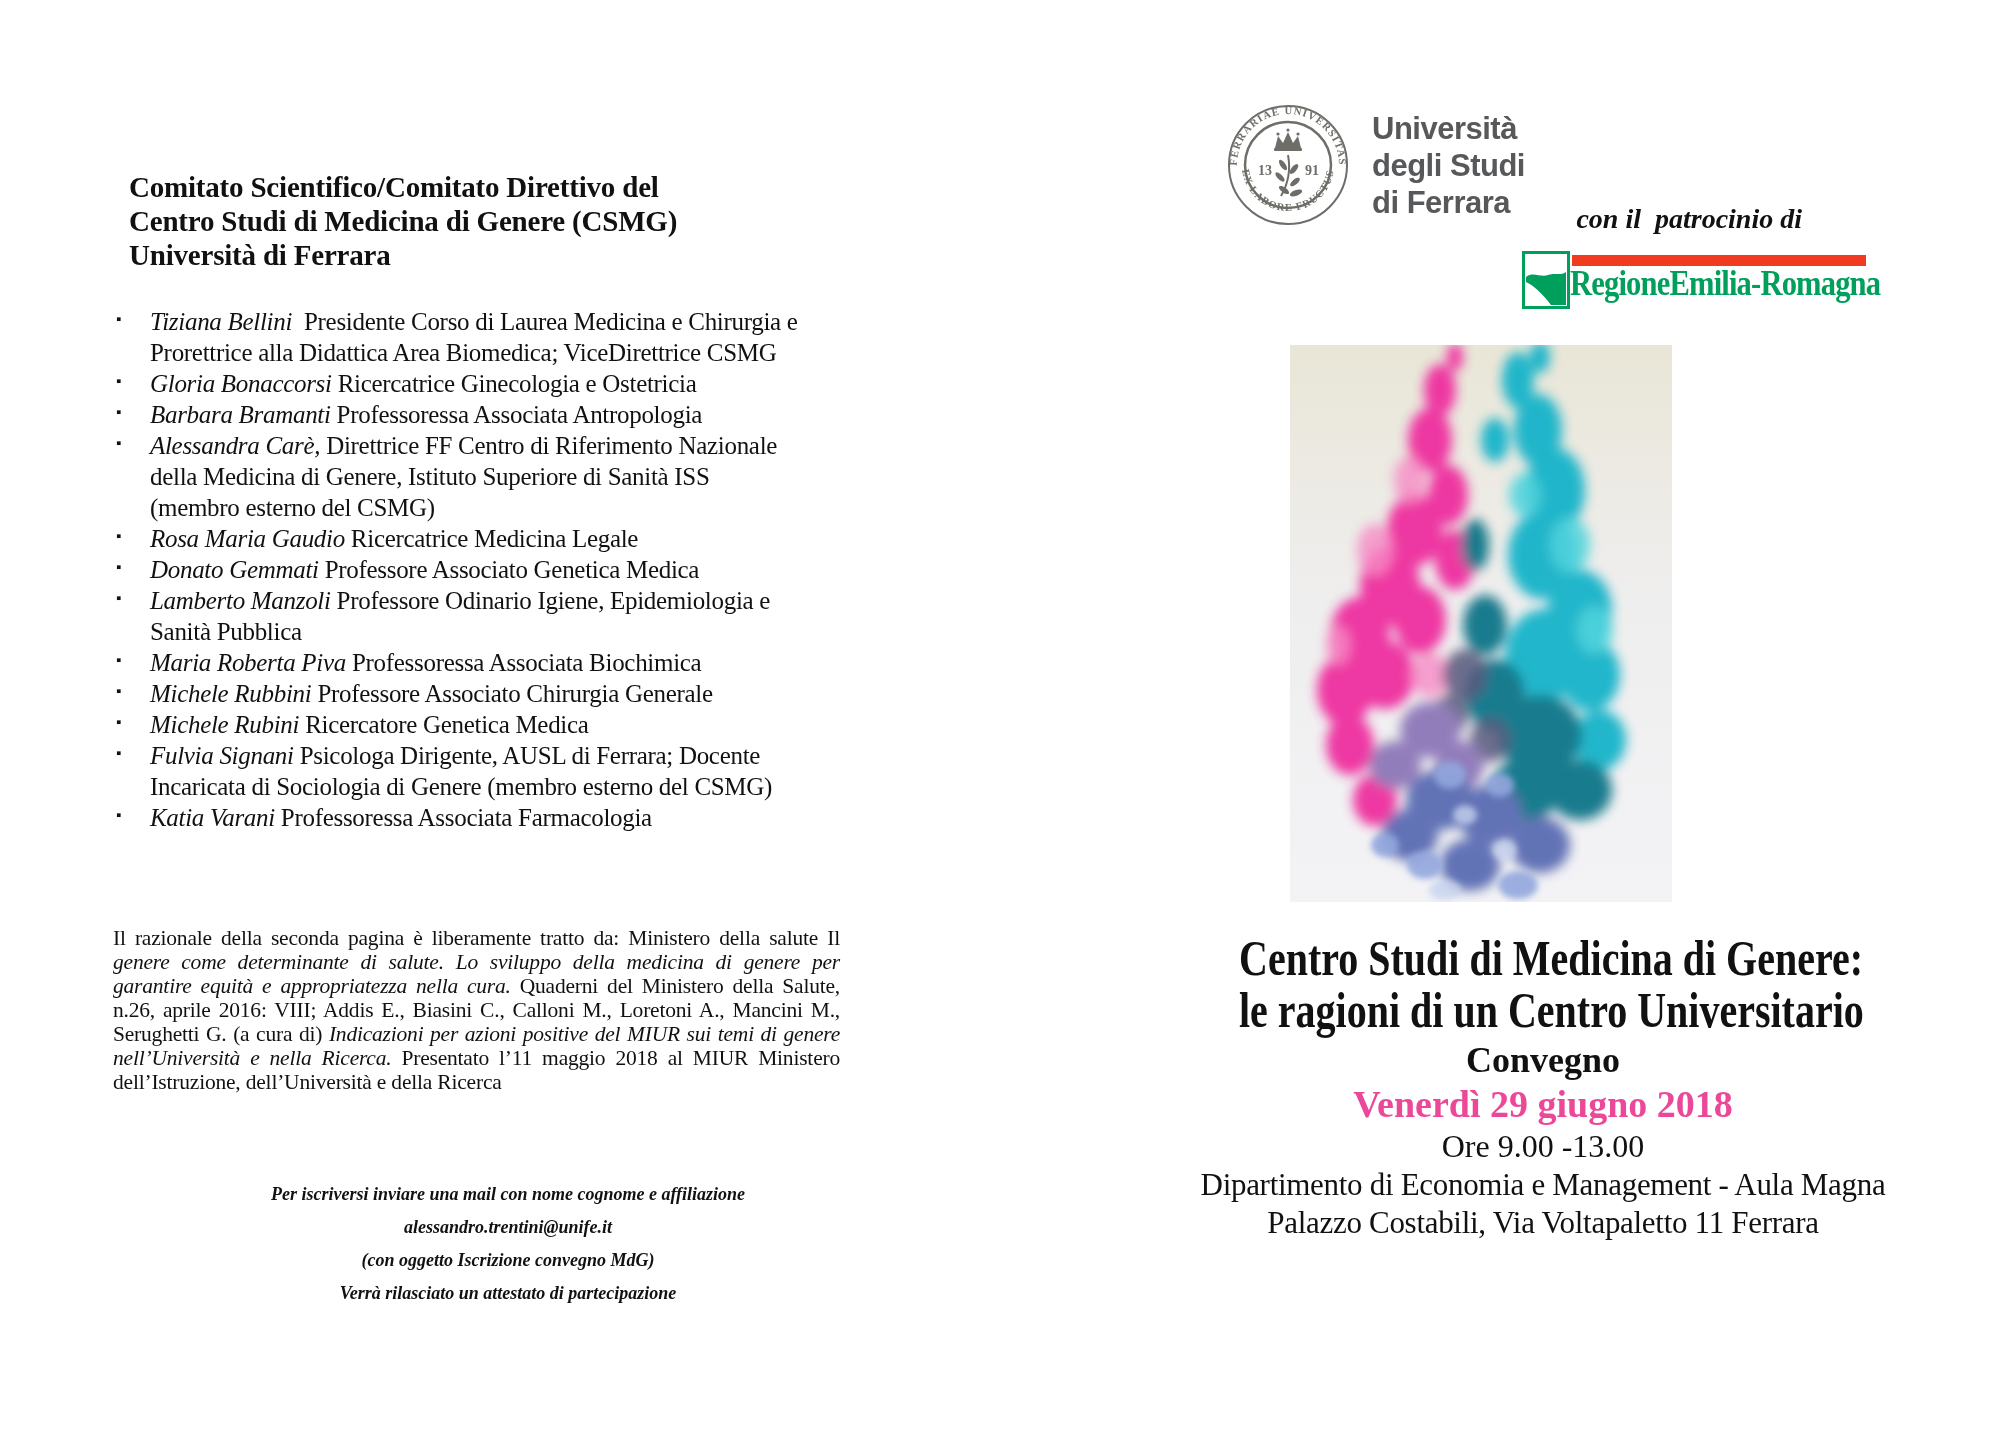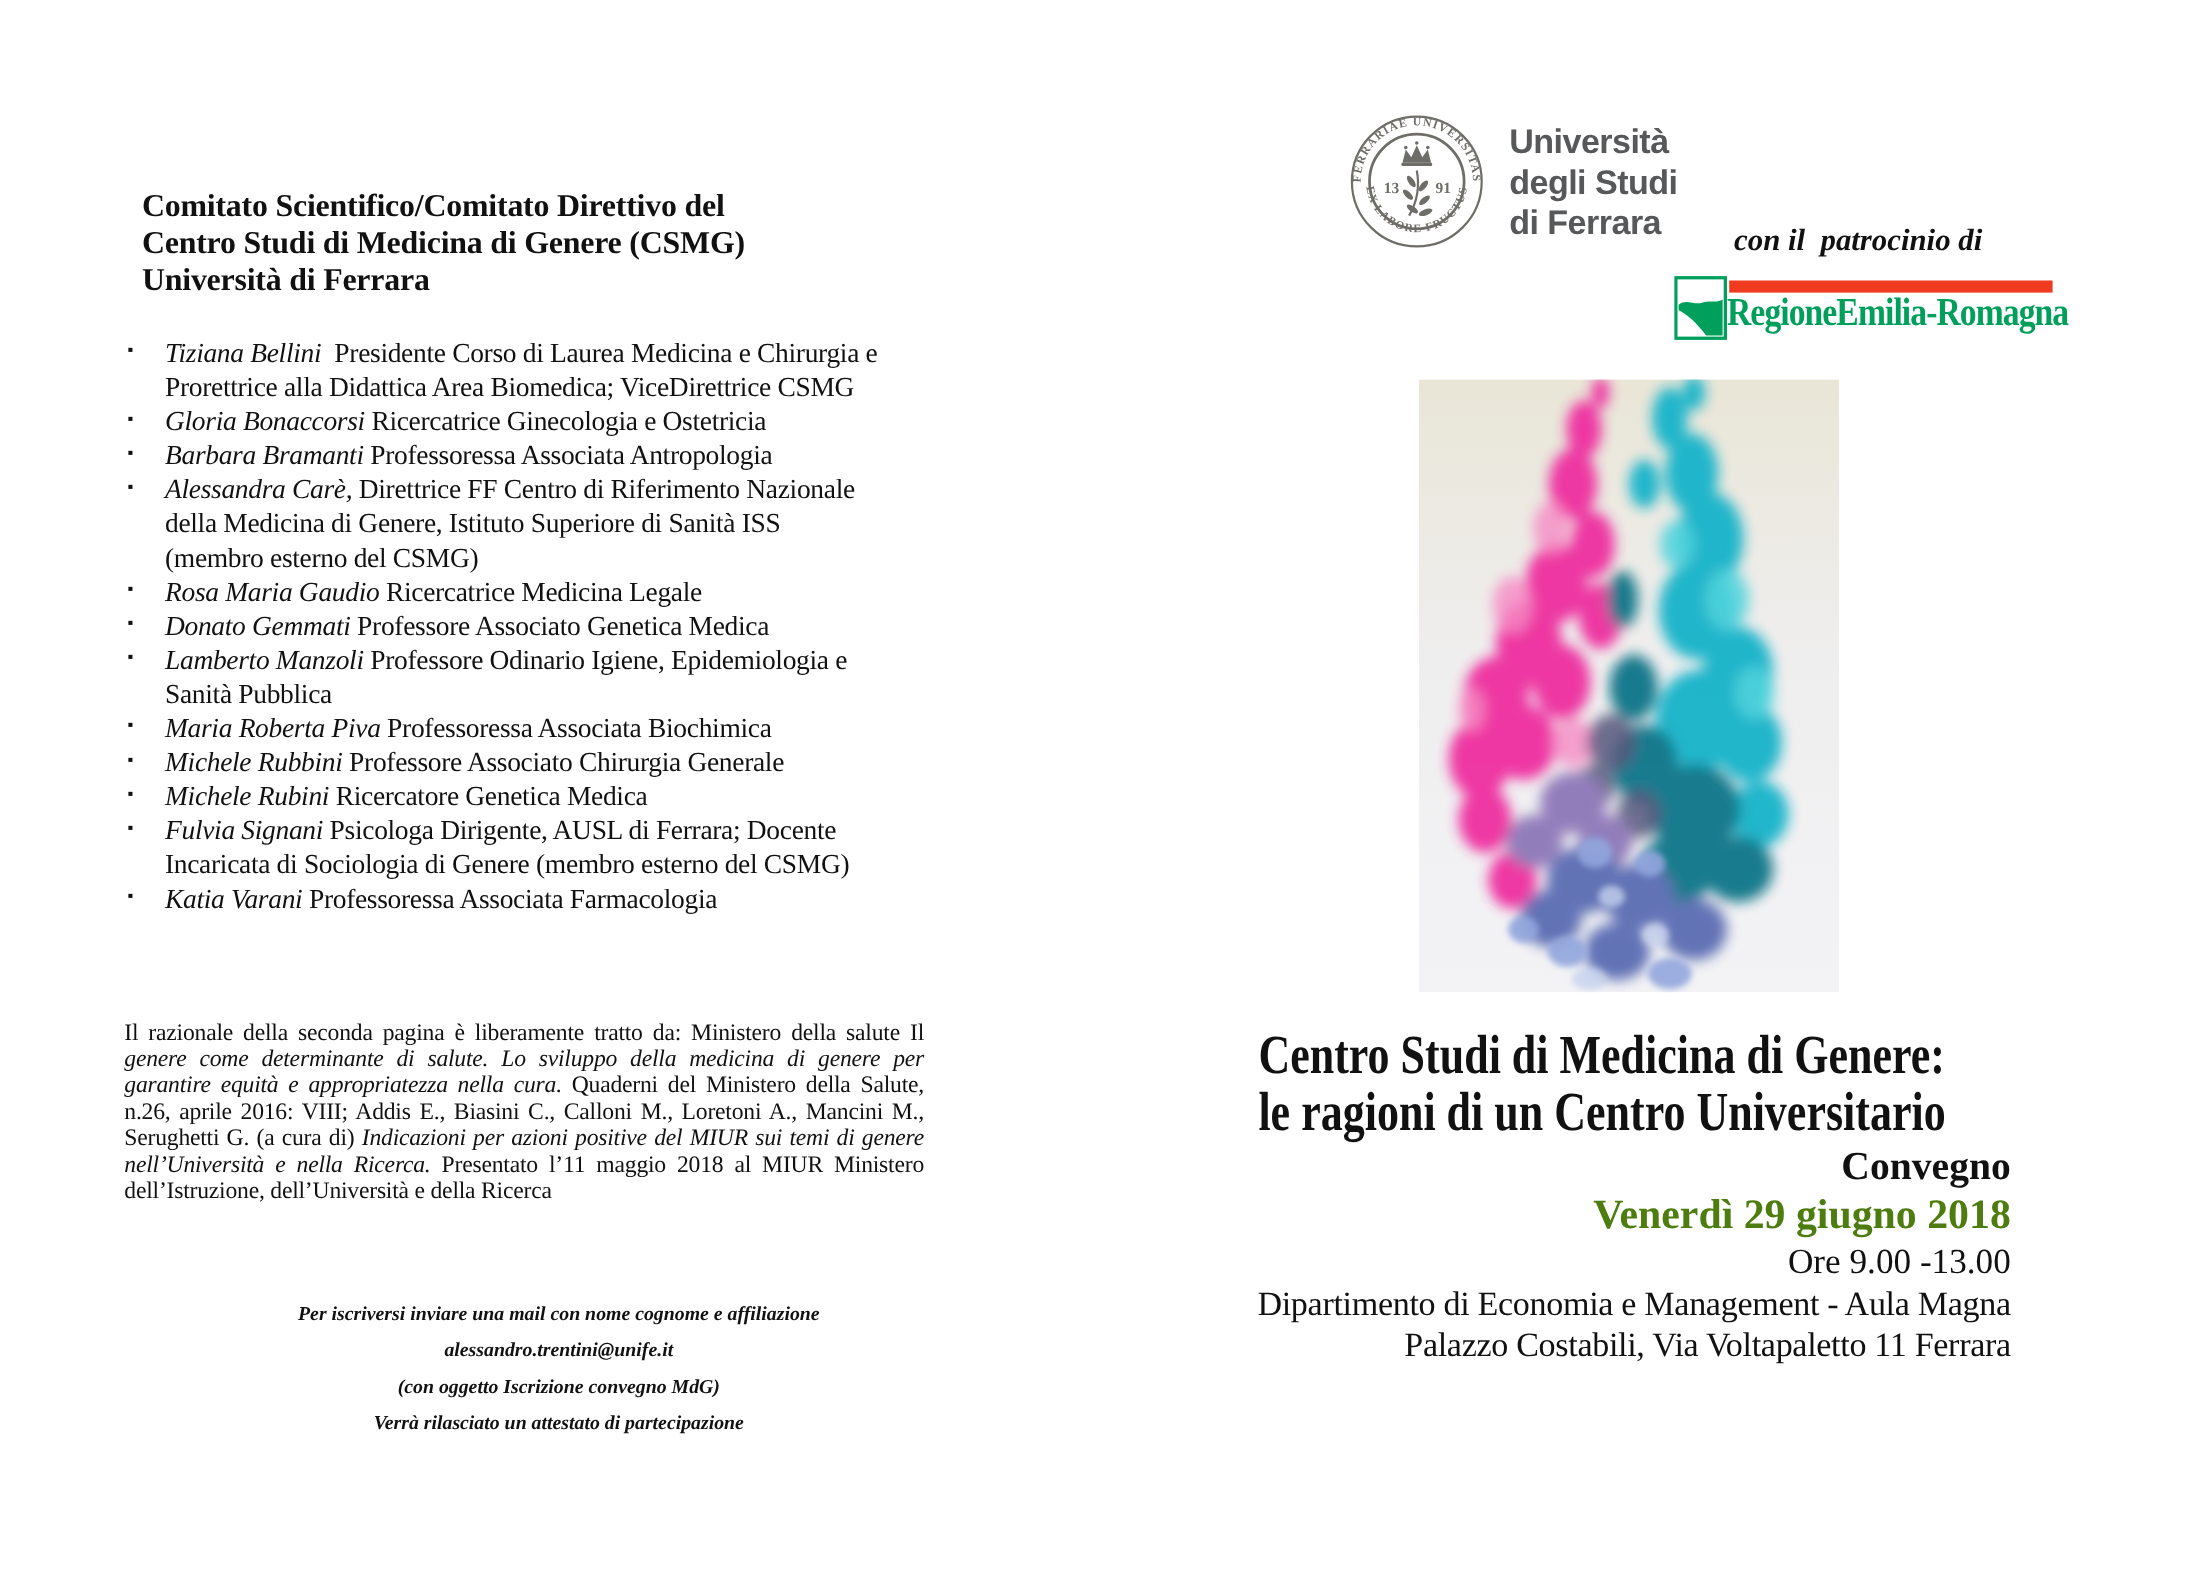--- a/index.html
+++ b/index.html
@@ -23,25 +23,25 @@
              font-size:28px;white-space:pre;}
   .region-emblem{left:1522px;top:251px;}
   .region-bar{left:1572px;top:255px;width:294px;height:11px;background:#f03b21;}
   .region-name{left:1570px;top:262px;font-size:36px;font-weight:bold;color:#00a05c;
                letter-spacing:-1px;white-space:nowrap;transform:scaleX(.85);transform-origin:left top;}
 
   
   .ink{left:1290px;top:345px;width:382px;height:557px;}
 
   
-  .event{left:1068px;top:932px;width:760px;text-align:right;}
+  .event{left:1163px;top:932px;width:760px;text-align:center;}
   .event .title{font-size:50px;line-height:52px;font-weight:bold;white-space:nowrap;
                 transform:scaleX(.8);transform-origin:50% 50%;}
   .event .kind{font-size:36px;line-height:44px;font-weight:bold;margin-top:2px;}
-  .event .date{font-size:38px;line-height:44px;font-weight:bold;color:#4d7c0f;}
+  .event .date{font-size:38px;line-height:44px;font-weight:bold;color:#ec4899;}
   .event .time{font-size:32px;line-height:40px;}
   .event .venue{font-size:31px;line-height:38px;letter-spacing:-0.3px;}
 </style>
 </head>
 <body>
 
 <div id="canvas">
 
   <div class="abs doc-header">
       <div>Comitato Scientifico/Comitato Direttivo del</div>

